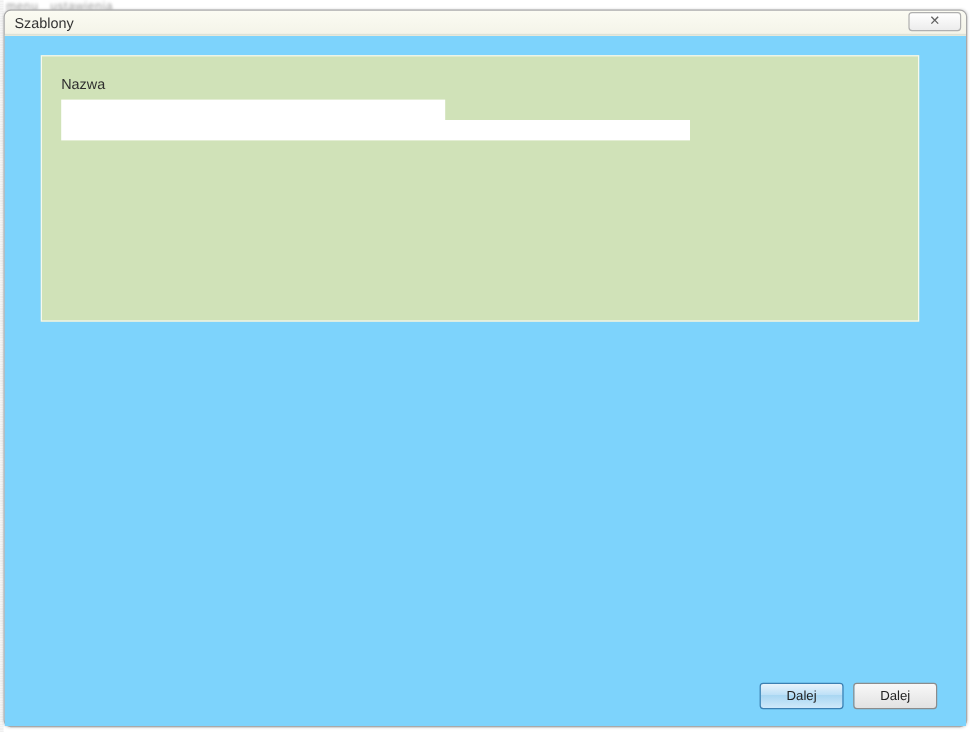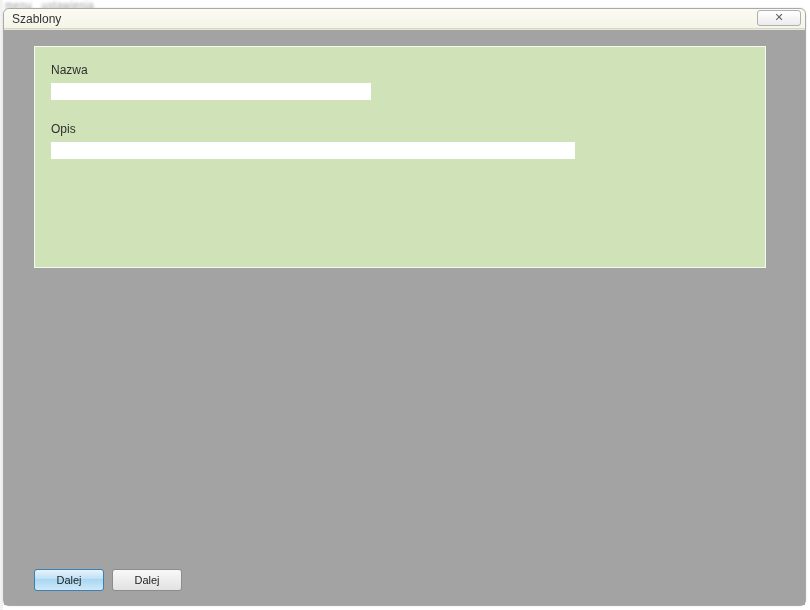--- a/index.html
+++ b/index.html
@@ -63,21 +63,21 @@
       align-items: center;
       justify-content: center;
       cursor: pointer;
       font-family: Arial, sans-serif;
       color: #606060;
       font-size: 11px;
       margin-top: -2px;
     }
     .content-area {
       flex: 1;
-      background: #a3a3a3;
+      background: #7dd3fc;
       border-top: 1px solid #e8e8d8;
       display: flex;
       flex-direction: column;
       padding: 16px 20px 12px 30px;
     }
     .form-panel {
       border: 1px solid #f5f9ef;
       background: #d0e2b8;
       padding: 16px 16px 20px 16px;
       height: 222px;
@@ -105,21 +105,21 @@
       width: 320px;
     }
     .input-opis {
       width: 524px;
     }
     .spacer {
       flex: 1;
     }
     .button-row {
       display: flex;
-      justify-content: flex-start;
+      justify-content: flex-end;
       gap: 8px;
       padding-right: 4px;
       padding-bottom: 2px;
     }
     .btn {
       min-width: 70px;
       height: 22px;
       border: 1px solid #8c8c8c;
       border-radius: 3px;
       font-family: Tahoma, Verdana, sans-serif;
@@ -163,21 +163,20 @@
   <div class="titlebar">
     <span class="title-text">Szablony</span>
     <div class="close-btn">
       <span>✕</span>
     </div>
   </div>
   <div class="content-area">
     <div class="form-panel">
       <label class="field-label">Nazwa</label>
       <input type="text" class="text-input input-nazwa" value="" style="">
-      <label class="field-label opis">Opis</label>
       <input type="text" class="text-input input-opis" value="" style="">
     </div>
     <div class="spacer"></div>
     <div class="button-row">
       <button class="btn primary">Dalej</button>
       <button class="btn">Dalej</button>
     </div>
   </div>
 </div>
 

